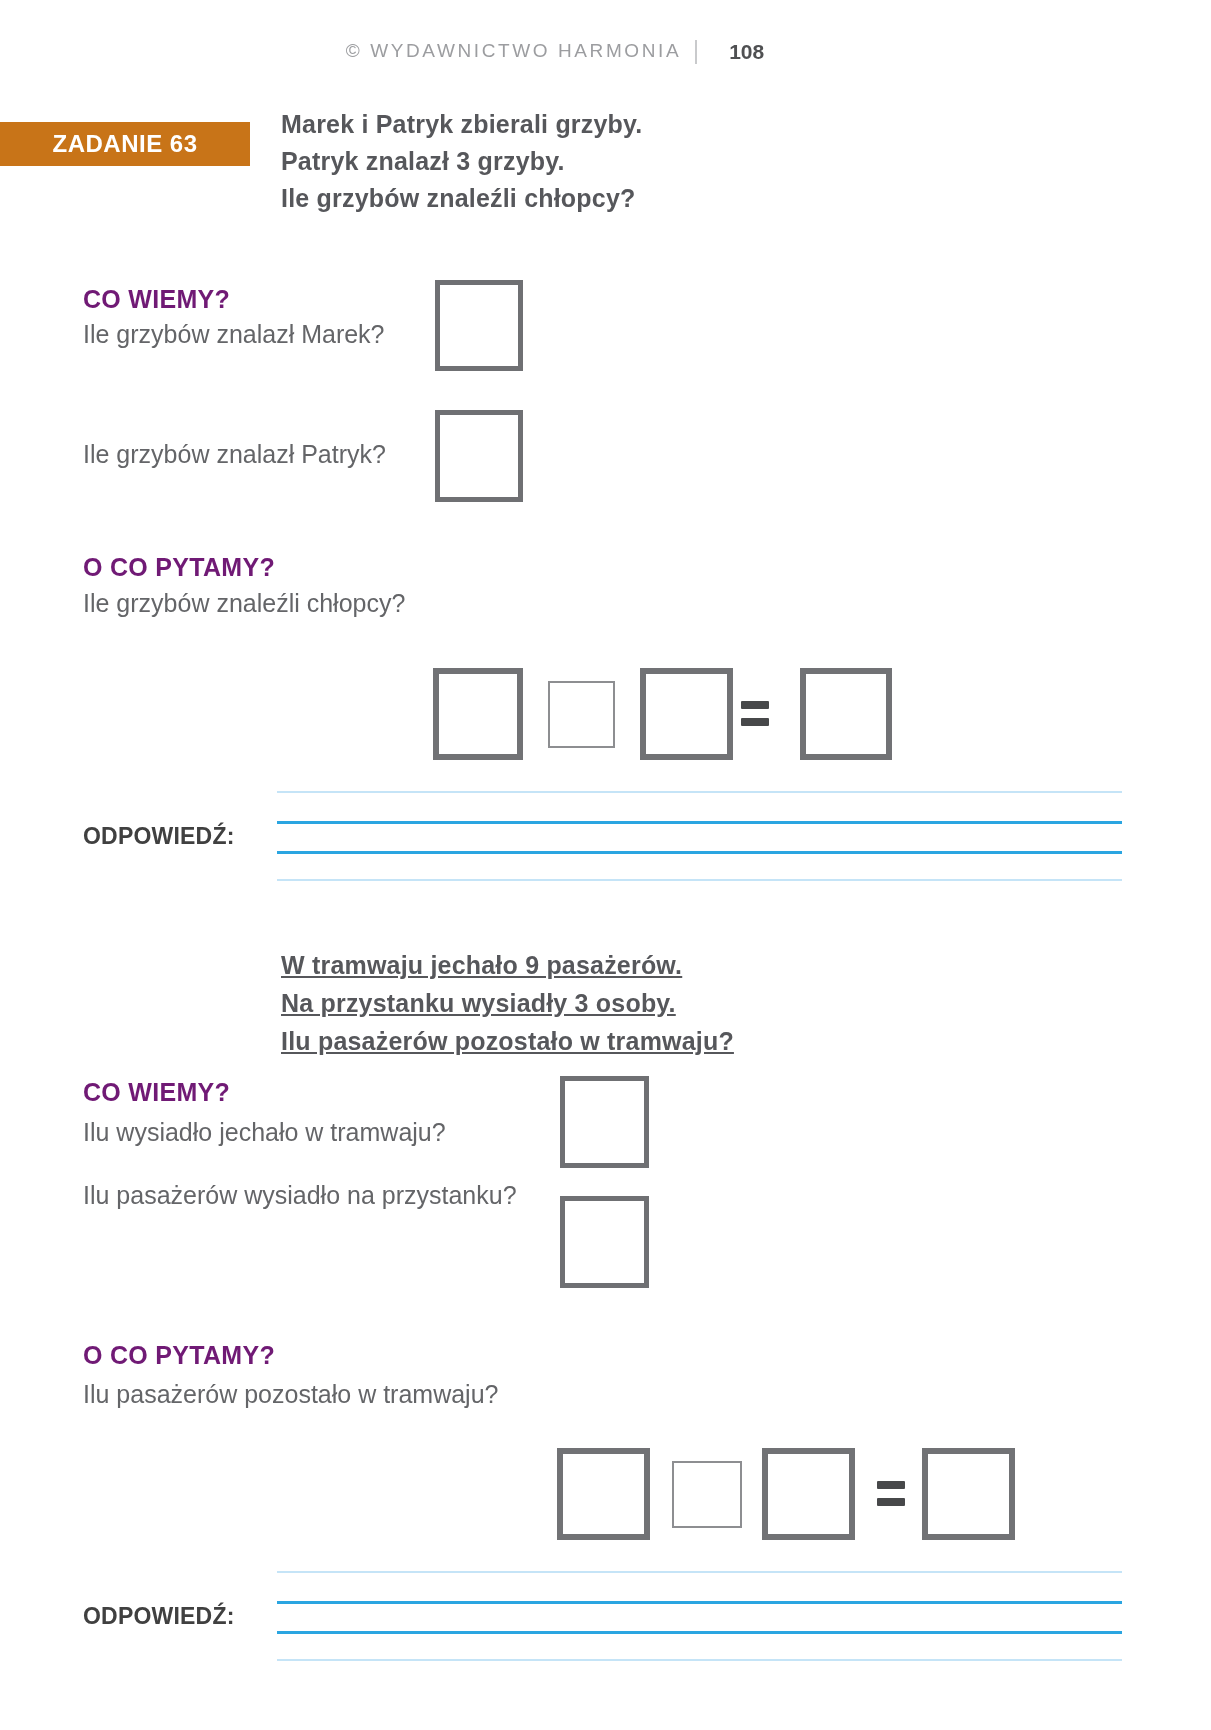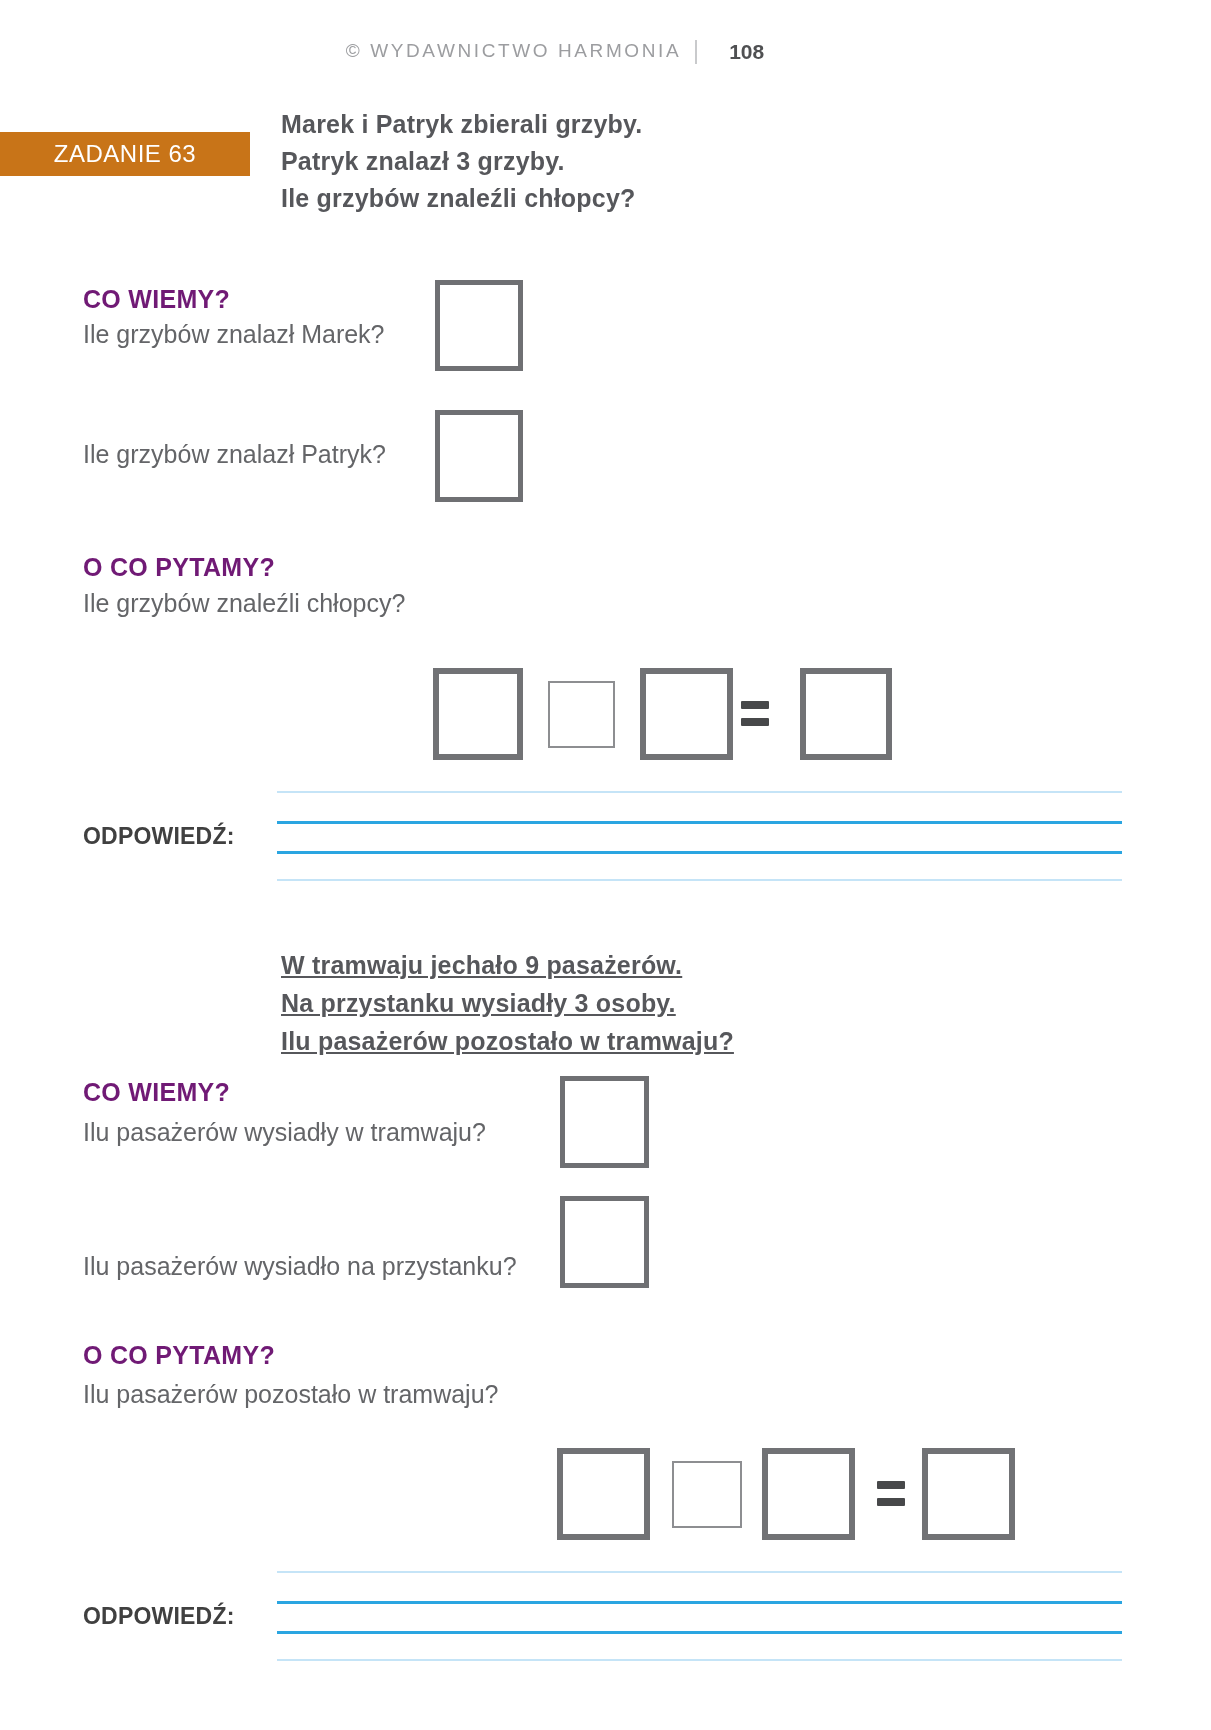--- a/index.html
+++ b/index.html
@@ -34,26 +34,26 @@
   .header .pnum {
     font-size: 21px;
     font-weight: bold;
     color: #4f5052;
     margin-left: 18px;
   }
 
   
   .badge {
     position: absolute;
-    left: 0; top: 132px;
+    left: 0; top: 122px;
     width: 250px; height: 44px;
     background: #c87418;
     color: #ffffff;
     font-size: 24px;
-    font-weight: normal;
+    font-weight: bold;
     letter-spacing: 0.5px;
     display: flex;
     align-items: center;
     justify-content: center;
   }
 
   
   .story {
     position: absolute;
     left: 281px;
@@ -83,21 +83,21 @@
     color: #646568;
     white-space: nowrap;
   }
   .h-cowiemy-1  { top: 285px; }
   .q-1a         { top: 320px; }
   .q-1b         { top: 440px; }
   .h-pytamy-1   { top: 553px; }
   .q-1c         { top: 589px; }
   .h-cowiemy-2  { top: 1078px; }
   .q-2a         { top: 1118px; }
-  .q-2b         { top: 1252px; }
+  .q-2b         { top: 1181px; }
   .h-pytamy-2   { top: 1341px; }
   .q-2c         { top: 1380px; }
 
   
   .abox {
     position: absolute;
     border: 5px solid #6f7073;
     background: #ffffff;
   }
   .abox-1a { left: 435px; top: 280px; width: 88px; height: 91px; }
@@ -216,21 +216,21 @@
     <div class="ansline light l1-4"></div>
   </div>
 
   <div class="story story-2">
     <div>W tramwaju jechało 9 pasażerów.</div>
     <div>Na przystanku wysiadły 3 osoby.</div>
     <div>Ilu pasażerów pozostało w tramwaju?</div>
   </div>
 
   <div class="h h-cowiemy-2">CO WIEMY?</div>
-  <div class="q q-2a">Ilu pasażerów wysiadły w tramwaju?</div>
+  <div class="q q-2a">Ilu wysiadło jechało w tramwaju?</div>
   <div class="abox abox-2a"></div>
   <div class="q q-2b">Ilu pasażerów wysiadło na przystanku?</div>
   <div class="abox abox-2b"></div>
 
   <div class="h h-pytamy-2">O CO PYTAMY?</div>
   <div class="q q-2c">Ilu pasażerów pozostało w tramwaju?</div>
 
   <div class="eqbig eq2-b1"></div>
   <div class="eqsmall eq2-op"></div>
   <div class="eqbig eq2-b2"></div>

